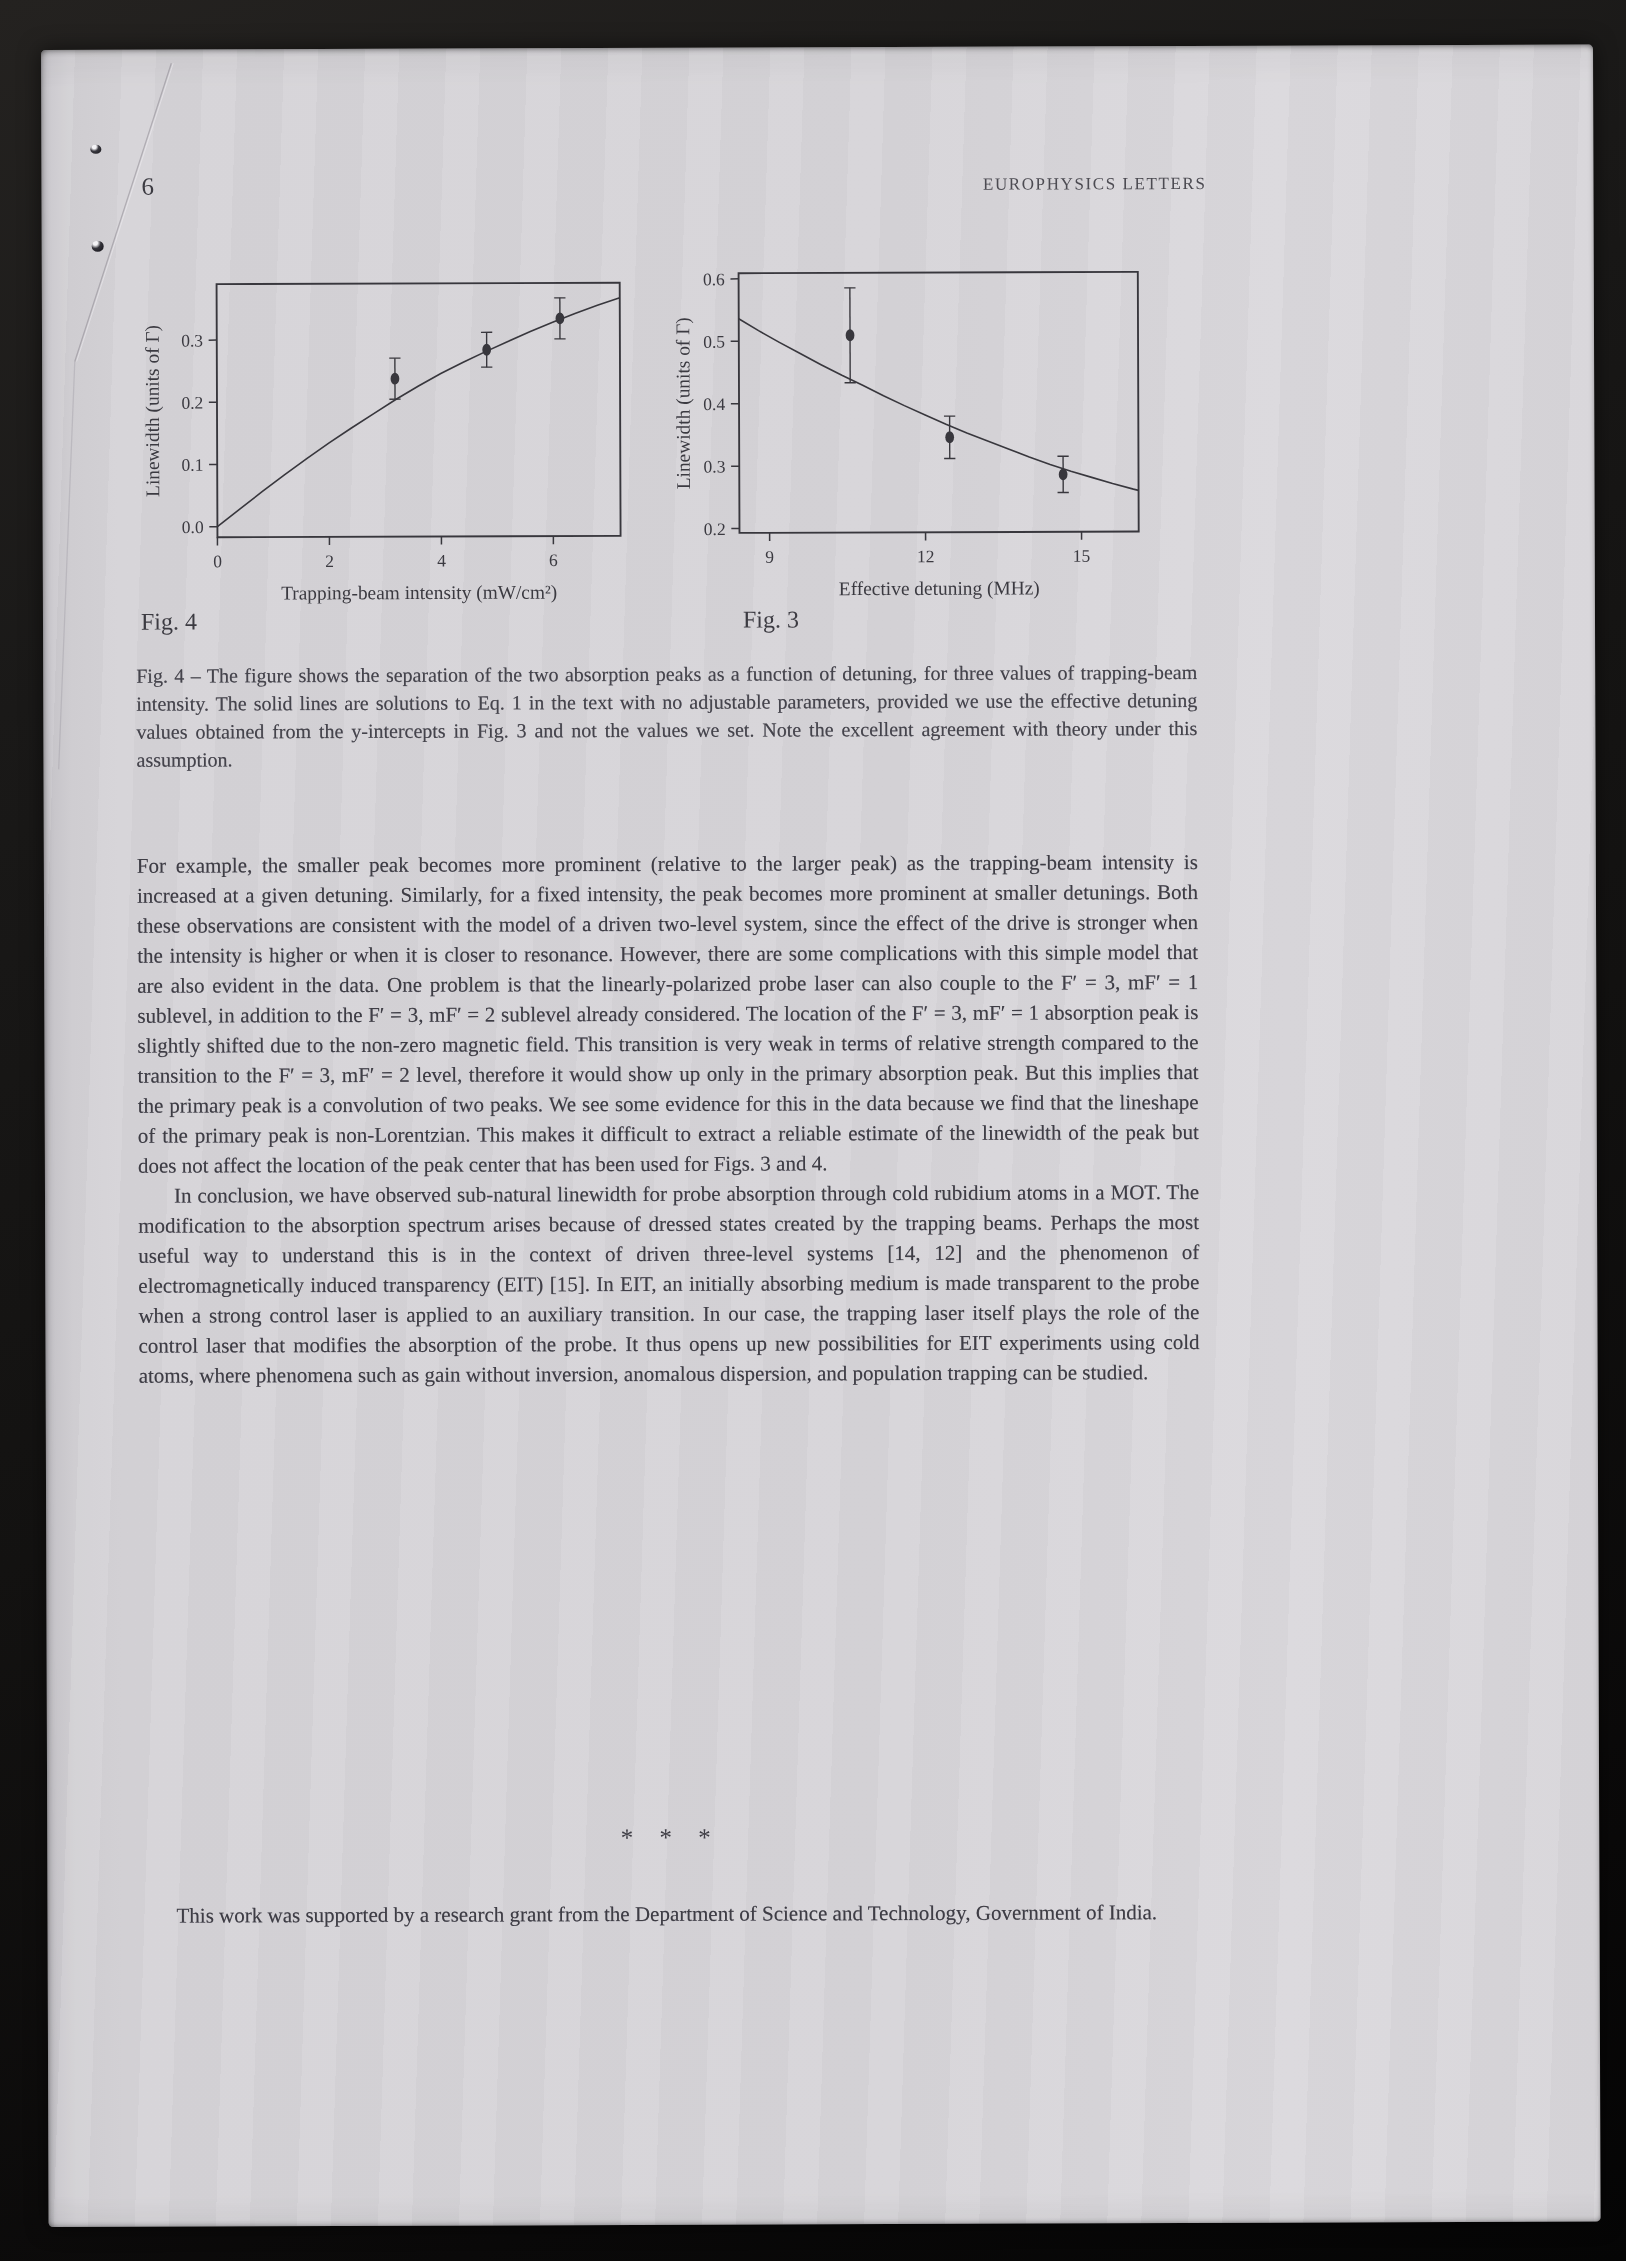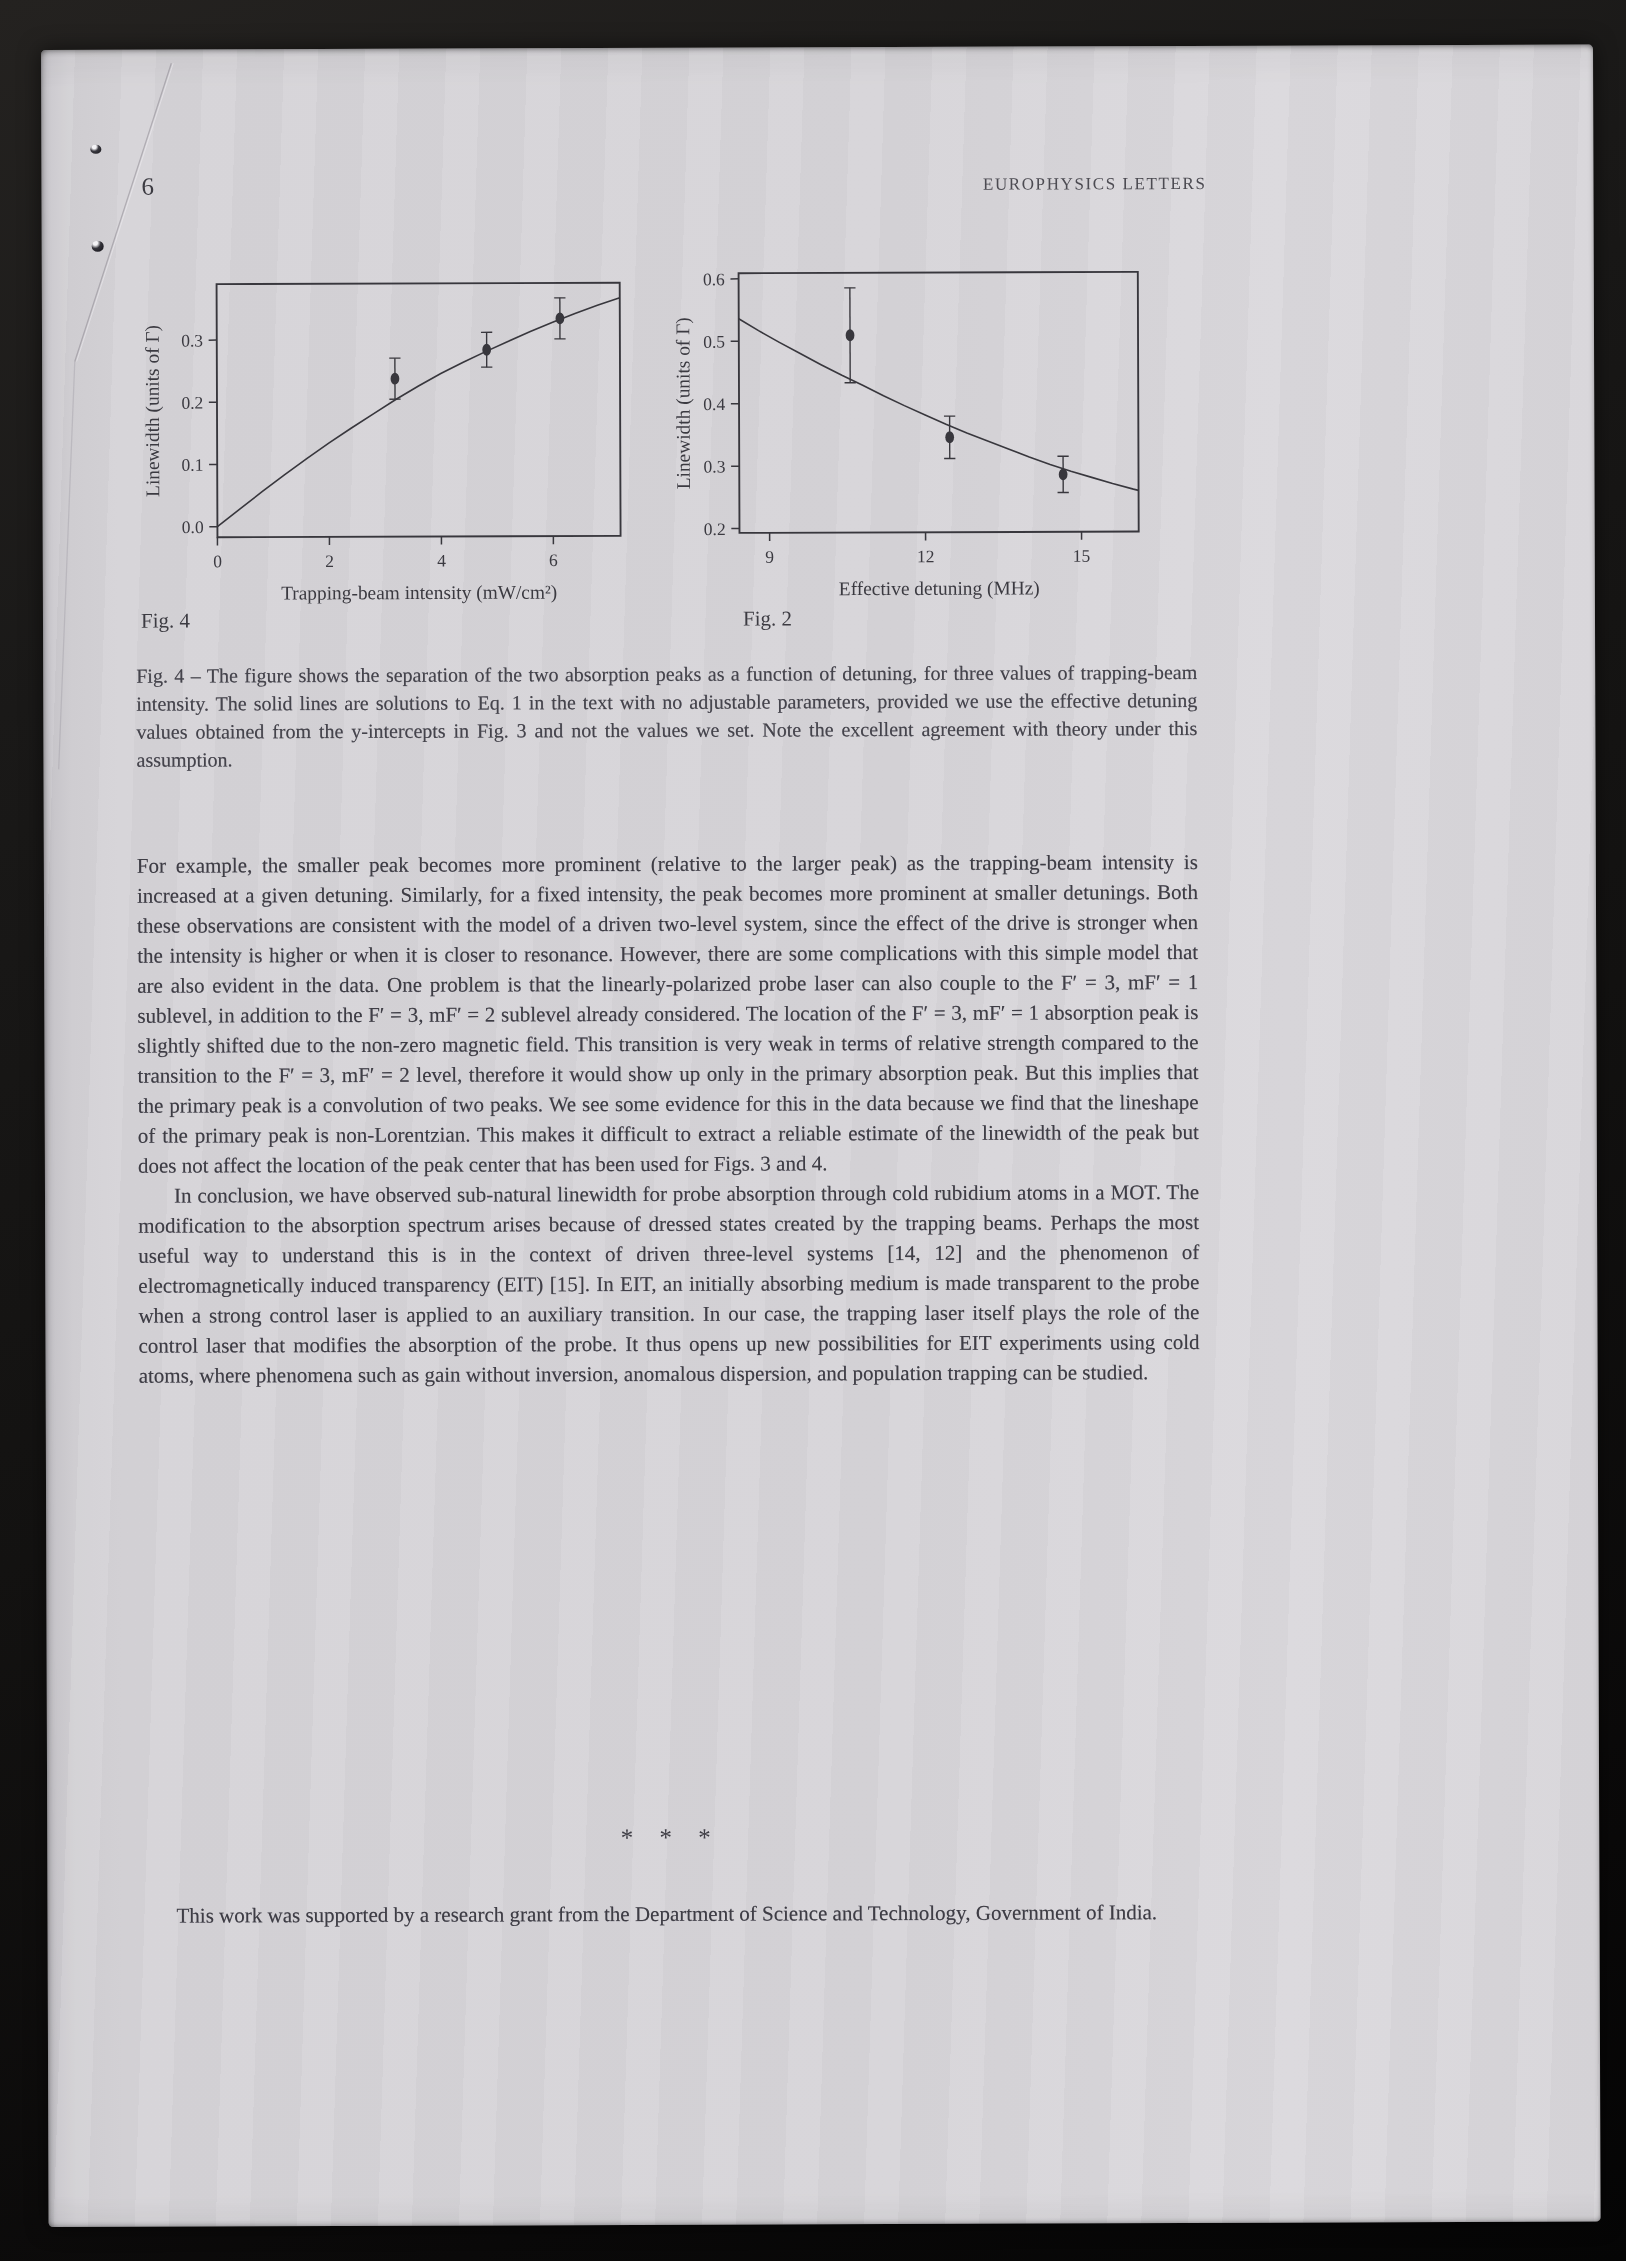--- a/index.html
+++ b/index.html
@@ -28,21 +28,21 @@
     content:"";position:absolute;inset:0;border-radius:4.4px;pointer-events:none;
     box-shadow:inset 0 5px 6.3px -4.4px rgba(0,0,0,0.45), inset 5px 0 8.8px -5.6px rgba(0,0,0,0.5),
                inset -3.8px 0 6.3px -5px rgba(0,0,0,0.35), inset 0 -4.4px 6.3px -5px rgba(0,0,0,0.4);
   }
   .abs{position:absolute;}
   .pagenum{left:100px;top:123px;font-size:25px;color:#3c3b42;}
   .runhead{left:94px;top:128px;width:1071px;text-align:right;font-size:17px;letter-spacing:1.6px;color:#4c4b52;}
   .plot{position:absolute;overflow:visible;}
   .plot .tick{font-family:"Liberation Serif","DejaVu Serif",serif;font-size:28px;fill:#3b3a41;}
   .plot .atitle{font-family:"Liberation Serif","DejaVu Serif",serif;font-size:31px;fill:#3b3a41;}
-  .figlabel{font-size:21px;color:#3c3b42;}
+  .figlabel{font-size:24px;color:#3c3b42;}
   .caption{left:93px;top:612px;width:1061px;font-size:20px;line-height:28px;text-align:justify;
            color:#45444c;text-shadow:0.2px 0.2px 0.4px rgba(70,68,80,0.5);}
   .bodytext{left:93px;top:801px;width:1061px;font-size:21px;line-height:30px;text-align:justify;
             color:#3e3d45;text-shadow:0.2px 0.2px 0.4px rgba(70,68,80,0.5);}
   .bodytext p{margin:0;}
   .bodytext p.indent{text-indent:36px;}
   .stars{left:93px;top:1776px;width:1061px;text-align:center;font-size:25px;letter-spacing:10px;color:#3e3d45;}
   .ack{left:93px;top:1851px;width:1061px;font-size:21px;line-height:31px;text-align:justify;
        text-indent:36px;color:#3e3d45;text-shadow:0.2px 0.2px 0.4px rgba(70,68,80,0.5);}
   .speck{position:absolute;border-radius:50%;}
@@ -144,21 +144,21 @@
         <line x1="491.4453125" y1="362.28365384615387" x2="509.4453125" y2="362.28365384615387" stroke="#38373d" stroke-width="2.2"></line>
         <ellipse cx="500.4453125" cy="328.36538461538464" rx="7" ry="9.5" fill="#38373d"></ellipse>
         <line x1="681.5442708333333" y1="359.2908653846154" x2="681.5442708333333" y2="417.1514423076923" stroke="#38373d" stroke-width="2.2"></line>
         <line x1="672.5442708333333" y1="359.2908653846154" x2="690.5442708333333" y2="359.2908653846154" stroke="#38373d" stroke-width="2.2"></line>
         <line x1="672.5442708333333" y1="417.1514423076923" x2="690.5442708333333" y2="417.1514423076923" stroke="#38373d" stroke-width="2.2"></line>
         <ellipse cx="681.5442708333333" cy="388.22115384615387" rx="7" ry="9.5" fill="#38373d"></ellipse>
       </g>
     </svg>
 
   <div class="abs figlabel" style="left:98px;top:559px">Fig. 4</div>
-  <div class="abs figlabel" style="left:700px;top:559px">Fig. 2</div>
+  <div class="abs figlabel" style="left:700px;top:559px">Fig. 3</div>
 
   <div class="abs caption">Fig. 4 – The figure shows the separation of the two absorption peaks as a function of detuning, for three values of trapping-beam intensity. The solid lines are solutions to Eq. 1 in the text with no adjustable parameters, provided we use the effective detuning values obtained from the y-intercepts in Fig. 3 and not the values we set. Note the excellent agreement with theory under this assumption.</div>
 
   <div class="abs bodytext">
       <p>For example, the smaller peak becomes more prominent (relative to the larger peak) as the trapping-beam intensity is increased at a given detuning. Similarly, for a fixed intensity, the peak becomes more prominent at smaller detunings. Both these observations are consistent with the model of a driven two-level system, since the effect of the drive is stronger when the intensity is higher or when it is closer to resonance. However, there are some complications with this simple model that are also evident in the data. One problem is that the linearly-polarized probe laser can also couple to the F′ = 3, mF′ = 1 sublevel, in addition to the F′ = 3, mF′ = 2 sublevel already considered. The location of the F′ = 3, mF′ = 1 absorption peak is slightly shifted due to the non-zero magnetic field. This transition is very weak in terms of relative strength compared to the transition to the F′ = 3, mF′ = 2 level, therefore it would show up only in the primary absorption peak. But this implies that the primary peak is a convolution of two peaks. We see some evidence for this in the data because we find that the lineshape of the primary peak is non-Lorentzian. This makes it difficult to extract a reliable estimate of the linewidth of the peak but does not affect the location of the peak center that has been used for Figs. 3 and 4.</p>
       <p class="indent">In conclusion, we have observed sub-natural linewidth for probe absorption through cold rubidium atoms in a MOT. The modification to the absorption spectrum arises because of dressed states created by the trapping beams. Perhaps the most useful way to understand this is in the context of driven three-level systems [14, 12] and the phenomenon of electromagnetically induced transparency (EIT) [15]. In EIT, an initially absorbing medium is made transparent to the probe when a strong control laser is applied to an auxiliary transition. In our case, the trapping laser itself plays the role of the control laser that modifies the absorption of the probe. It thus opens up new possibilities for EIT experiments using cold atoms, where phenomena such as gain without inversion, anomalous dispersion, and population trapping can be studied.</p>
     </div>
 
   <div class="abs stars">* * *</div>
 

